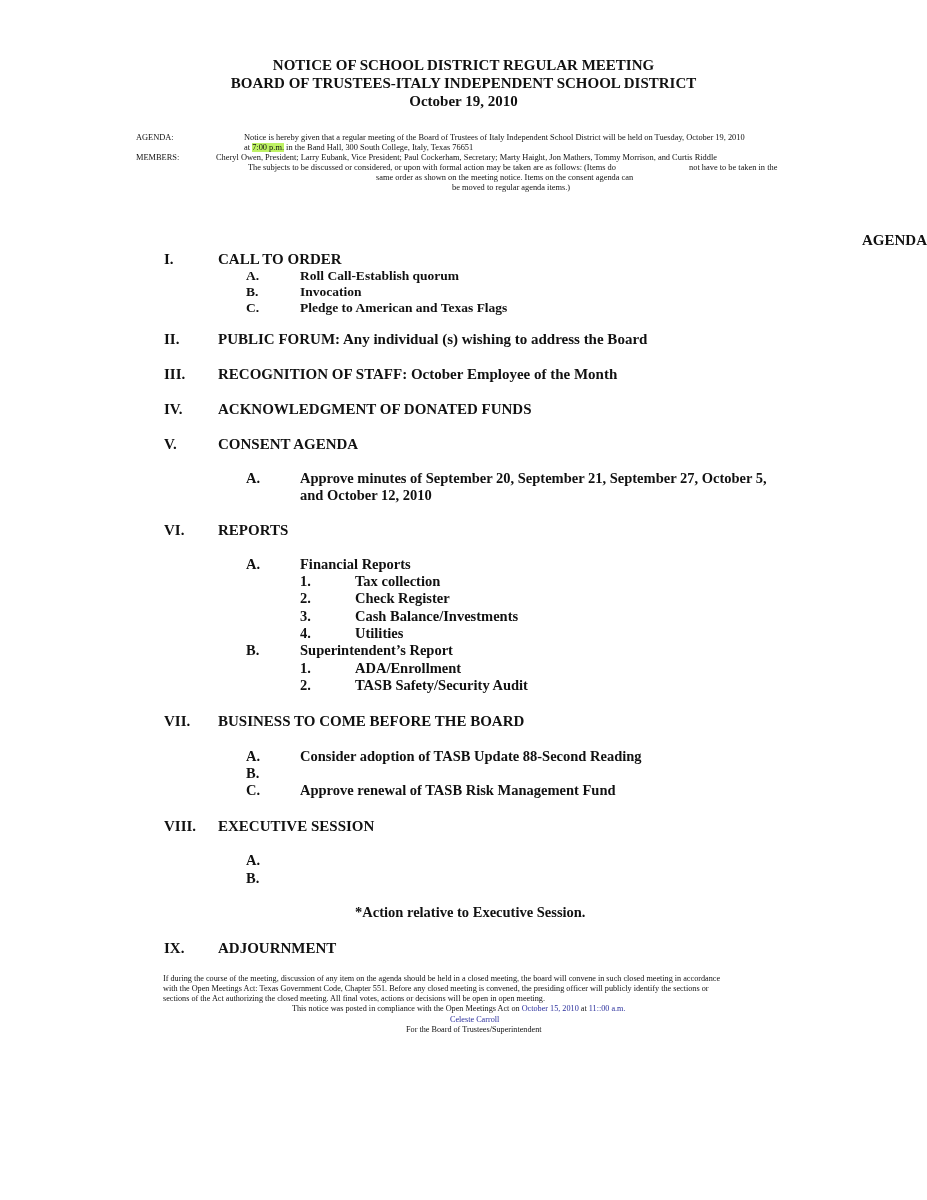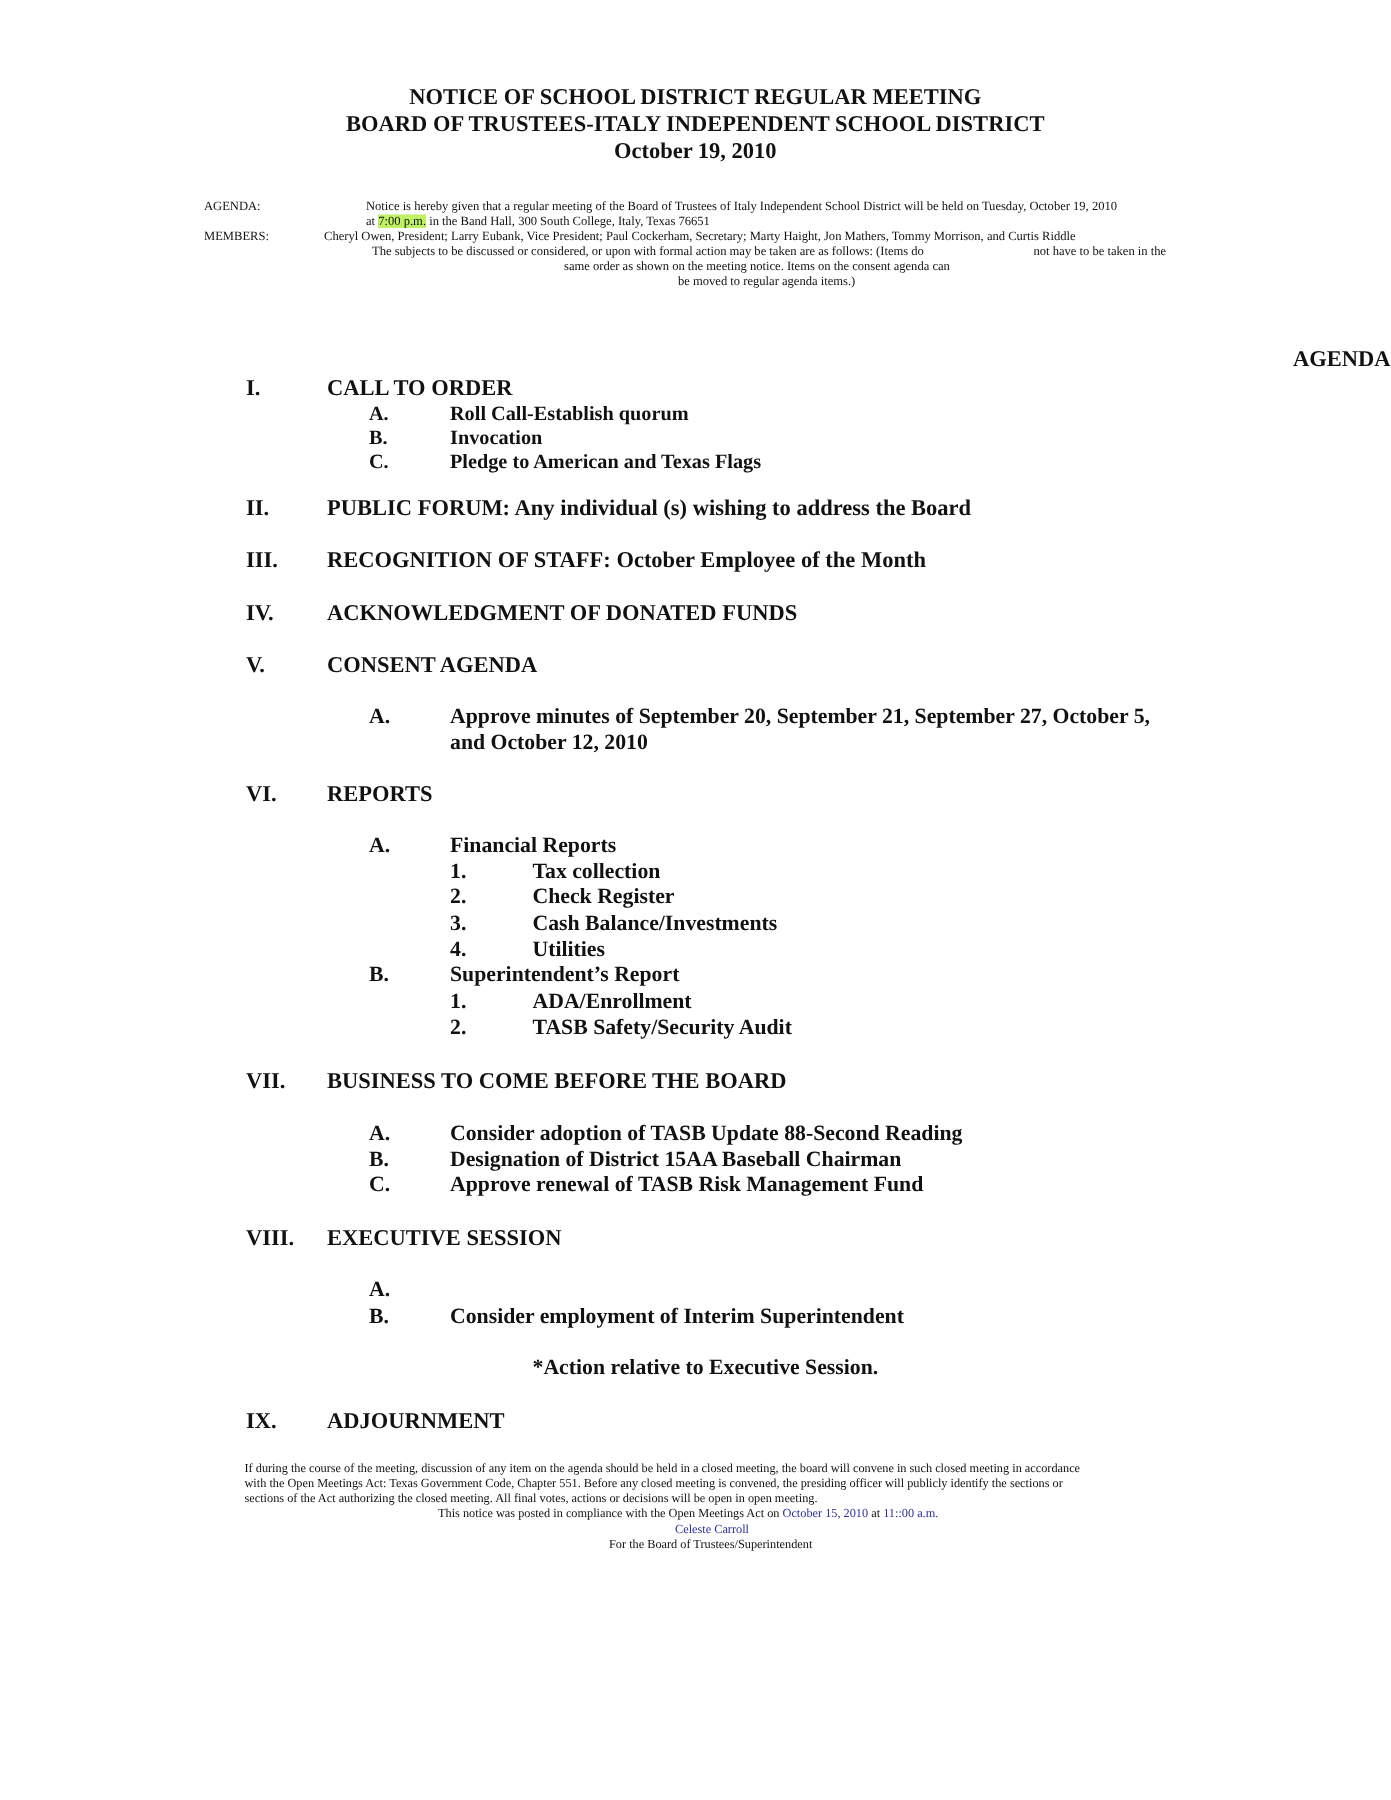--- a/index.html
+++ b/index.html
@@ -81,29 +81,27 @@
   <div class="num" style="top:660px; font-size:14.5px">1.</div>
   <div class="subsub" style="top:660px; font-size:14.5px">ADA/Enrollment</div>
   <div class="num" style="top:677px; font-size:14.5px">2.</div>
   <div class="subsub" style="top:677px; font-size:14.5px">TASB Safety/Security Audit</div>
 
   <div class="roman" style="top:712px">VII.</div>
   <div class="sec" style="top:712px">BUSINESS TO COME BEFORE THE BOARD</div>
   <div class="letter" style="top:748px; font-size:14.5px">A.</div>
   <div class="sub" style="top:748px; font-size:14.5px">Consider adoption of TASB Update 88-Second Reading</div>
   <div class="letter" style="top:765px; font-size:14.5px">B.</div>
-  <div class="sub" style="top:765px; font-size:14.5px">Designation of District 15AA Baseball Chairman</div>
   <div class="letter" style="top:782px; font-size:14.5px">C.</div>
   <div class="sub" style="top:782px; font-size:14.5px">Approve renewal of TASB Risk Management Fund</div>
 
   <div class="roman" style="top:817px">VIII.</div>
   <div class="sec" style="top:817px">EXECUTIVE SESSION</div>
   <div class="letter" style="top:852px; font-size:14.5px">A.</div>
   <div class="letter" style="top:870px; font-size:14.5px">B.</div>
-  <div class="sub" style="top:870px; font-size:14.5px">Consider employment of Interim Superintendent</div>
   <div class="center-bold" style="top:904px; font-size:14.5px">*Action relative to Executive Session.</div>
 
   <div class="roman" style="top:939px">IX.</div>
   <div class="sec" style="top:939px">ADJOURNMENT</div>
 
   <div class="foot" style="left:163px; top:974px">If during the course of the meeting, discussion of any item on the agenda should be held in a closed meeting, the board will convene in such closed meeting in accordance</div>
   <div class="foot" style="left:163px; top:984px">with the Open Meetings Act:  Texas Government Code, Chapter 551. Before any closed meeting is convened, the presiding officer will publicly identify the sections or</div>
   <div class="foot" style="left:163px; top:994px">sections of the Act authorizing the closed meeting. All final votes, actions or decisions will be open in open meeting.</div>
   <div class="foot" style="left:292px; top:1004px"><span>This notice was posted in compliance with the Open Meetings Act on </span><span class="blue">October 15, 2010</span><span> at </span><span class="blue">11::00 a.m.</span></div>
   <div class="foot blue" style="left:450px; top:1015px">Celeste Carroll</div>

